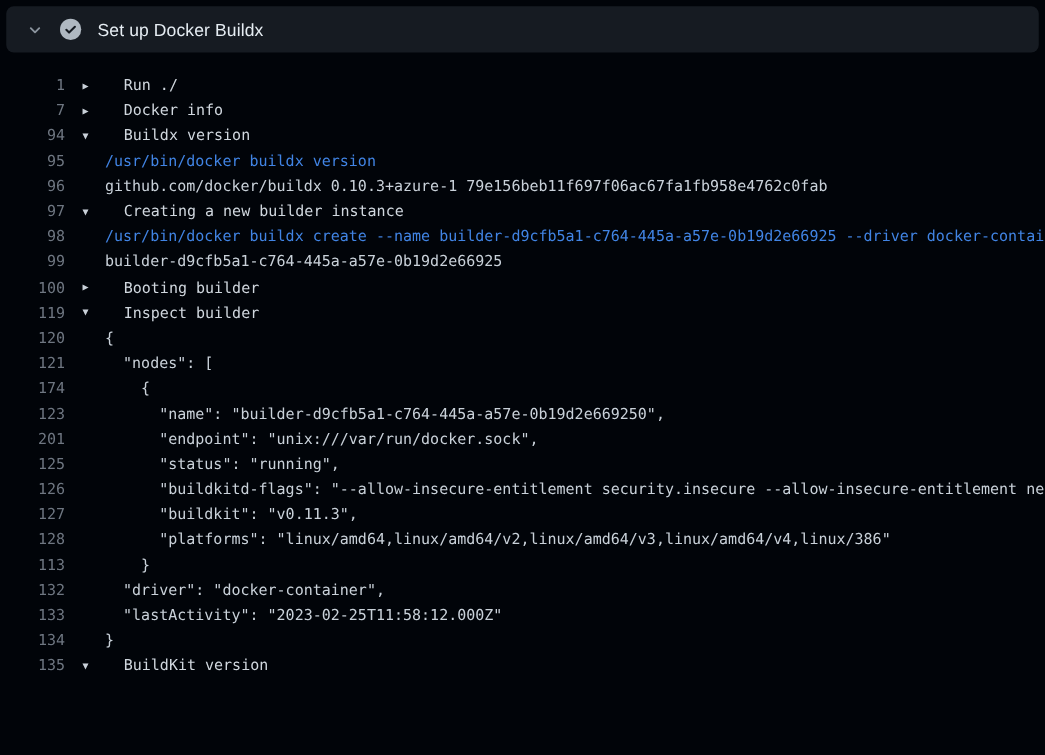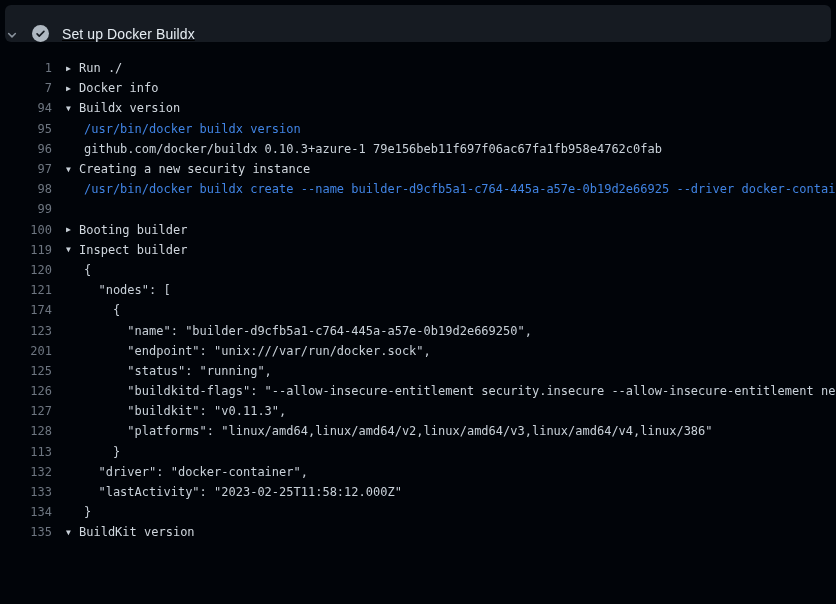--- a/index.html
+++ b/index.html
@@ -8,23 +8,23 @@
     overflow: hidden;
     background: #010409;
     font-family: "Liberation Sans", sans-serif;
   }
   .step-header {
     margin: 5px 5px 0 5px;
     height: 37px;
     background: #161b22;
     border-radius: 6px;
     display: flex;
-    align-items: flex-end;
+    align-items: center;
+    padding-left: 16px;
     cursor: pointer;
-    text-decoration: underline;
   }
   .chevron-icon {
     width: 14px; height: 14px;
     display: inline-flex; align-items: center; justify-content: center;
     color: #8b949e;
     flex: none;
   }
   .status-icon {
     margin-left: 13px;
     width: 17px; height: 17px;
@@ -61,21 +61,21 @@
     cursor: pointer;
   }
   .group-marker {
     flex: none;
     margin-left: 14px;
     width: 13px;
     font-size: 8px;
     color: #c9d1d9;
     display: inline-block;
   }
-  .line-text { color: #c9d1d9; }
+  .line-text { color: #c9d1d9; margin-left: 20px; }
   .log-line.group { cursor: pointer; }
   .log-line.group .line-text { color: #d0d7de; }
   .log-line.command .line-text,
   .log-line.output .line-text { margin-left: 32px; }
   .log-line.command .line-text { color: #4184e4; }
 </style>
 </head>
 <body>
 
 <div class="step-header">
@@ -114,30 +114,31 @@
     <span class="line-text">/usr/bin/docker buildx version</span>
   </div>
     <div class="log-line output">
     <span class="line-number">96</span>
     
     <span class="line-text">github.com/docker/buildx 0.10.3+azure-1 79e156beb11f697f06ac67fa1fb958e4762c0fab</span>
   </div>
     <div class="log-line group">
     <span class="line-number">97</span>
     <span class="group-marker">▼</span>
-    <span class="line-text">Creating a new security instance</span>
+    <span class="line-text">Creating a new builder instance</span>
   </div>
     <div class="log-line command">
     <span class="line-number">98</span>
     
     <span class="line-text">/usr/bin/docker buildx create --name builder-d9cfb5a1-c764-445a-a57e-0b19d2e66925 --driver docker-container</span>
   </div>
     <div class="log-line output">
     <span class="line-number">99</span>
     
+    <span class="line-text">builder-d9cfb5a1-c764-445a-a57e-0b19d2e66925</span>
   </div>
     <div class="log-line group">
     <span class="line-number">100</span>
     <span class="group-marker">▶</span>
     <span class="line-text">Booting builder</span>
   </div>
     <div class="log-line group">
     <span class="line-number">119</span>
     <span class="group-marker">▼</span>
     <span class="line-text">Inspect builder</span>

